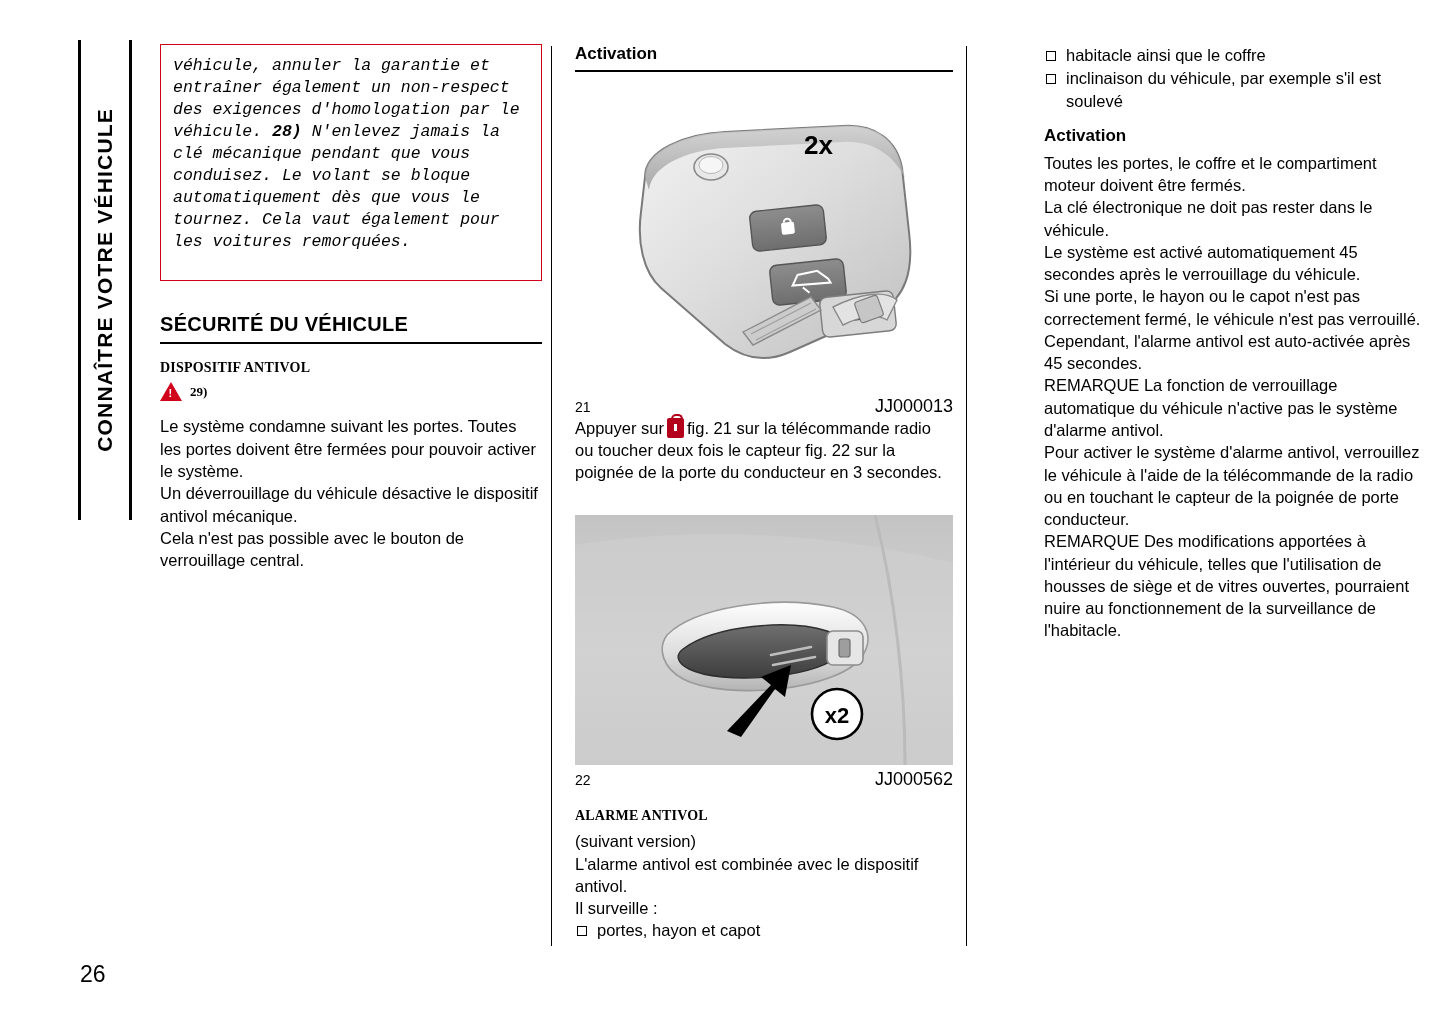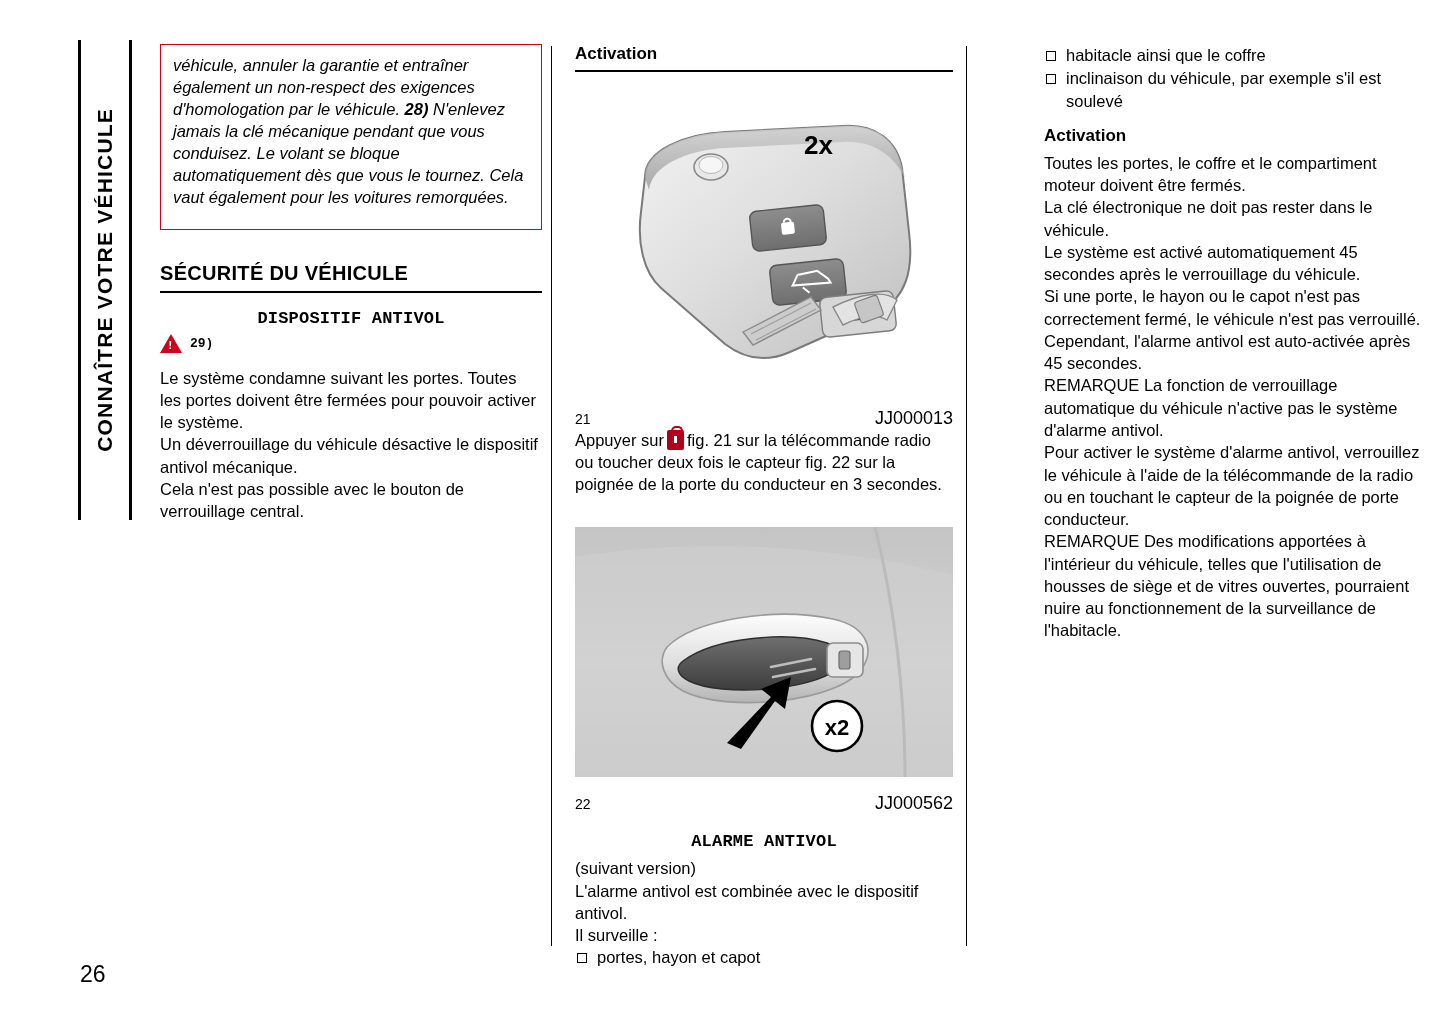--- a/index.html
+++ b/index.html
@@ -43,45 +43,44 @@
 
   .col-divider{
     position:absolute;top:46px;width:1px;height:900px;background:#000;
   }
   .div1{left:551px;}
   .div2{left:966px;}
 
   
   .warn-box{
     border:1.5px solid #d0021b;
-    padding:10px 12px 20px 12px;
+    padding:10px 12px 28px 12px;
     font-style:italic;
     font-size:16.5px;
     line-height:1.33;
-    font-family:Liberation Sans, sans-serif;
+    font-family:Liberation Mono, monospace;
   }
   .warn-box b{font-style:italic;font-weight:bold;}
 
   
   h1.section{
     font-size:20px;
     font-weight:bold;
     font-family:"Liberation Sans", sans-serif;
     margin:32px 0 0 0;
     padding-bottom:4px;
     letter-spacing:.3px;
   }
   .rule{height:2px;background:#000;margin-top:2px;}
   h2.sub{
-    font-size:17px;
+    font-size:14px;
     font-weight:bold;
-    font-family:Liberation Mono, monospace;
+    font-family:Liberation Serif, serif;
     margin:16px 0 6px 0;
     letter-spacing:.2px;
-    text-align:center;
   }
   h3.head{
     font-size:17px;
     font-weight:bold;
     font-family:"Liberation Sans", sans-serif;
     margin:0 0 6px 0;
   }
   .heading-rule{height:1.5px;background:#000;margin:4px 0 10px 0;}
 
   p.body{
@@ -90,36 +89,36 @@
     margin:0 0 0 0;
     font-family:"Liberation Sans", sans-serif;
   }
   p.body + p.body{margin-top:0px;}
   p.gap{margin-top:14px;}
 
   
   .warn-ref{display:flex;align-items:center;gap:8px;margin:6px 0 14px 0;}
   .tri{width:0;height:0;border-left:11px solid transparent;border-right:11px solid transparent;border-bottom:19px solid #d0021b;position:relative;}
   .tri:after{content:"!";position:absolute;left:-2.5px;top:5px;font-size:11px;color:#fff;font-weight:bold;font-family:"Liberation Sans",sans-serif;}
-  .ref-num{font-size:13px;font-weight:bold;font-family:Liberation Mono, monospace;}
+  .ref-num{font-size:13px;font-weight:bold;font-family:Liberation Serif, serif;}
 
   
   .figure{margin-top:8px;}
   .fig-img{
     width:100%;
     background:#d9d9d9;
     position:relative;
     overflow:hidden;
   }
   .fig1{height:310px;background:#ffffff;}
   .fig2{height:250px;background:linear-gradient(180deg,#c9c9c9 0%,#d6d6d6 40%,#cfcfcf 100%);margin-top:32px;}
   .fig-caption{
     display:flex;justify-content:space-between;align-items:baseline;
     font-size:14px;font-family:"Liberation Sans",sans-serif;
-    margin-top:16px;
+    margin-top:4px;
   }
   .fig-id{font-size:18px;}
 
   
   .fob-2x{
     position:absolute;right:120px;top:48px;font-size:26px;font-weight:bold;
     font-family:"Liberation Sans",sans-serif;
   }
 
   

